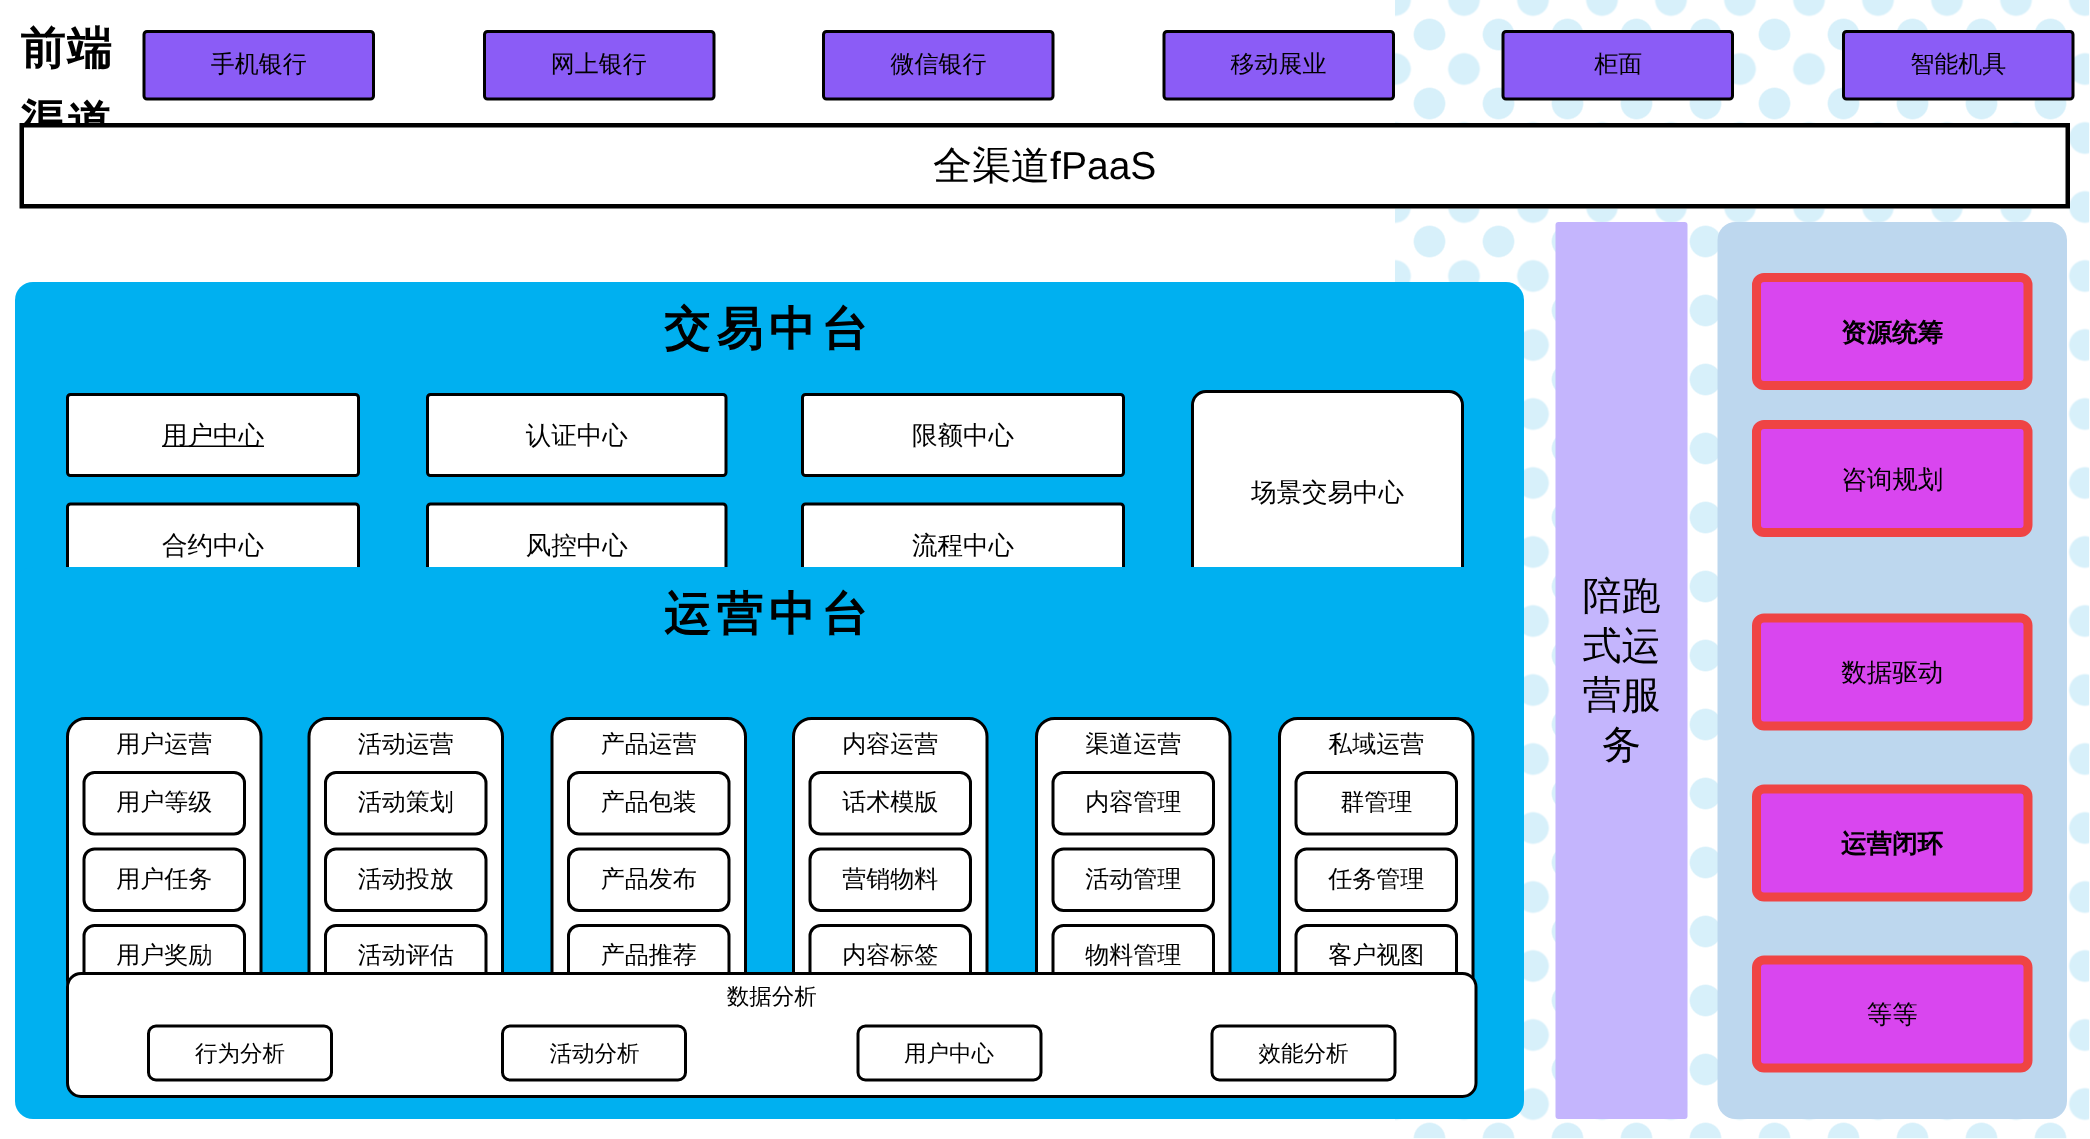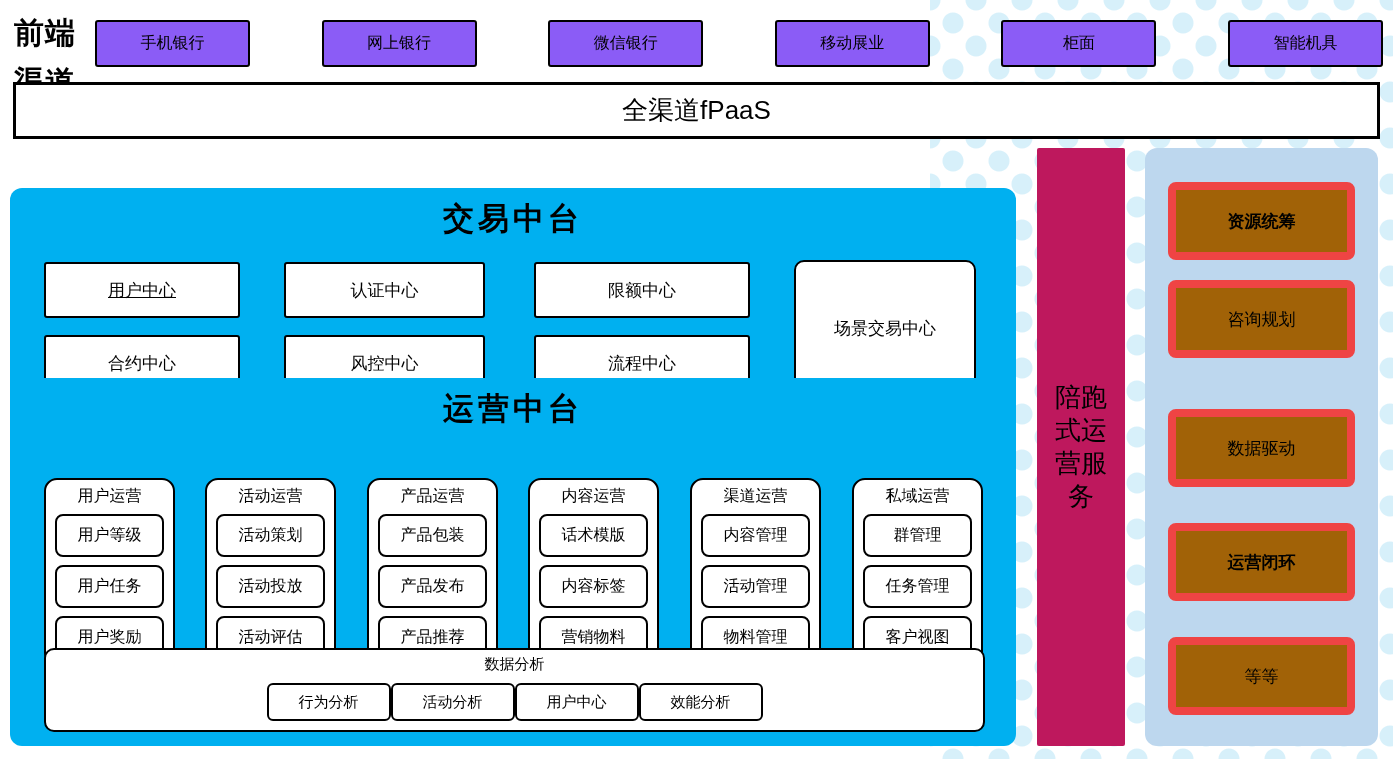--- a/index.html
+++ b/index.html
@@ -63,42 +63,42 @@
   .ops-item {
     height:43px; background:#fff; border:2px solid #000; border-radius:8px;
     display:flex; align-items:center; justify-content:center; font-size:16px;
   }
 
   .analysis {
     position:absolute; left:34px; top:270px; width:941px; height:84px;
     background:#fff; border:2px solid #000; border-radius:10px;font-family:Liberation Serif, serif;
   }
   .analysis-title { text-align:center; font-size:15px; margin-top:5px; }
-  .analysis-items { display:flex; justify-content:center; padding:0 52px; margin-top:9px; }
+  .analysis-items { display:flex; justify-content:space-between; padding:0 52px; margin-top:9px; }
   .analysis-box {
     width:124px; height:38px; background:#fff; border:2px solid #000; border-radius:6px;
     display:flex; align-items:center; justify-content:center; font-size:15px;
   }
 
   .side-bar {
     position:absolute; left:1037px; top:148px; width:88px; height:598px;
-    background:#be185d; border-radius:2px;
+    background:#c4b5fd; border-radius:2px;
     display:flex; align-items:center; justify-content:center;
   }
   .side-text {
     width:56px; font-size:26px; line-height:33px; text-align:center; word-break:break-all;
   }
 
   .svc-panel {
     position:absolute; left:1145px; top:148px; width:233px; height:598px;
     background:#BDD7EE; border-radius:12px;
   }
   .svc-box {
     position:absolute; left:23px; width:187px; height:78px;
-    background:#a16207; border:8px solid #ef4444; border-radius:8px;
+    background:#d946ef; border:6px solid #ef4444; border-radius:8px;
     display:flex; align-items:center; justify-content:center; font-size:17px;
   }
 </style>
 </head>
 <body>
 
 <div class="stage">
 
   <div class="dots"></div>
 
@@ -155,22 +155,22 @@
         <div class="ops-item">产品包装</div>
         <div class="ops-item">产品发布</div>
         <div class="ops-item">产品推荐</div>
       </div>
     </div>
 
     <div class="ops-col" style="left:518px;">
       <div class="ops-col-title">内容运营</div>
       <div class="ops-items">
         <div class="ops-item">话术模版</div>
+        <div class="ops-item">营销物料</div>
         <div class="ops-item">内容标签</div>
-        <div class="ops-item">营销物料</div>
       </div>
     </div>
 
     <div class="ops-col" style="left:680px;">
       <div class="ops-col-title">渠道运营</div>
       <div class="ops-items">
         <div class="ops-item">内容管理</div>
         <div class="ops-item">活动管理</div>
         <div class="ops-item">物料管理</div>
       </div>

